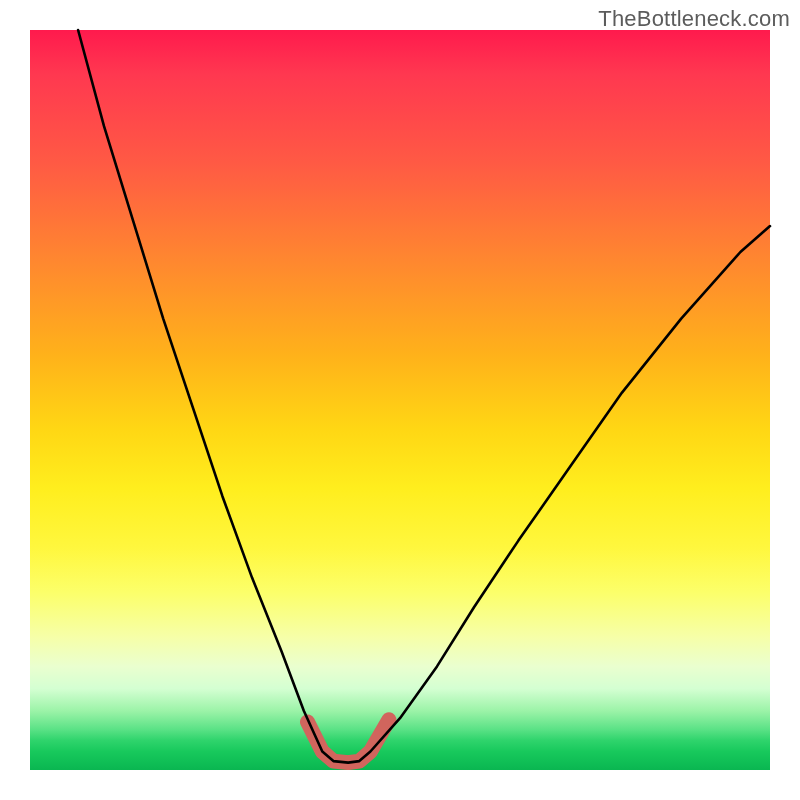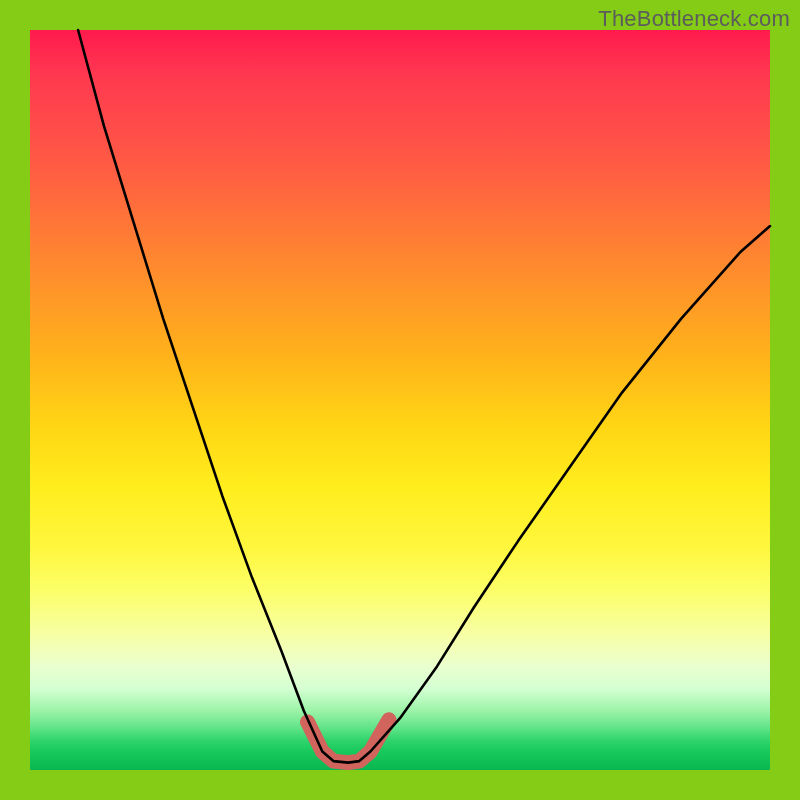--- a/index.html
+++ b/index.html
@@ -10,21 +10,21 @@
     background: #000;
     overflow: hidden;
     font-family: Arial, Helvetica, sans-serif;
   }
   .frame {
     position: absolute;
     left: 0;
     top: 0;
     width: 800px;
     height: 800px;
-    background: #84cc16;
+    background: #ffffff;
   }
   .plot {
     position: absolute;
     left: 30px;
     top: 30px;
     width: 740px;
     height: 740px;
     
     background: linear-gradient(to bottom,
       #ff1a4d 0%,

